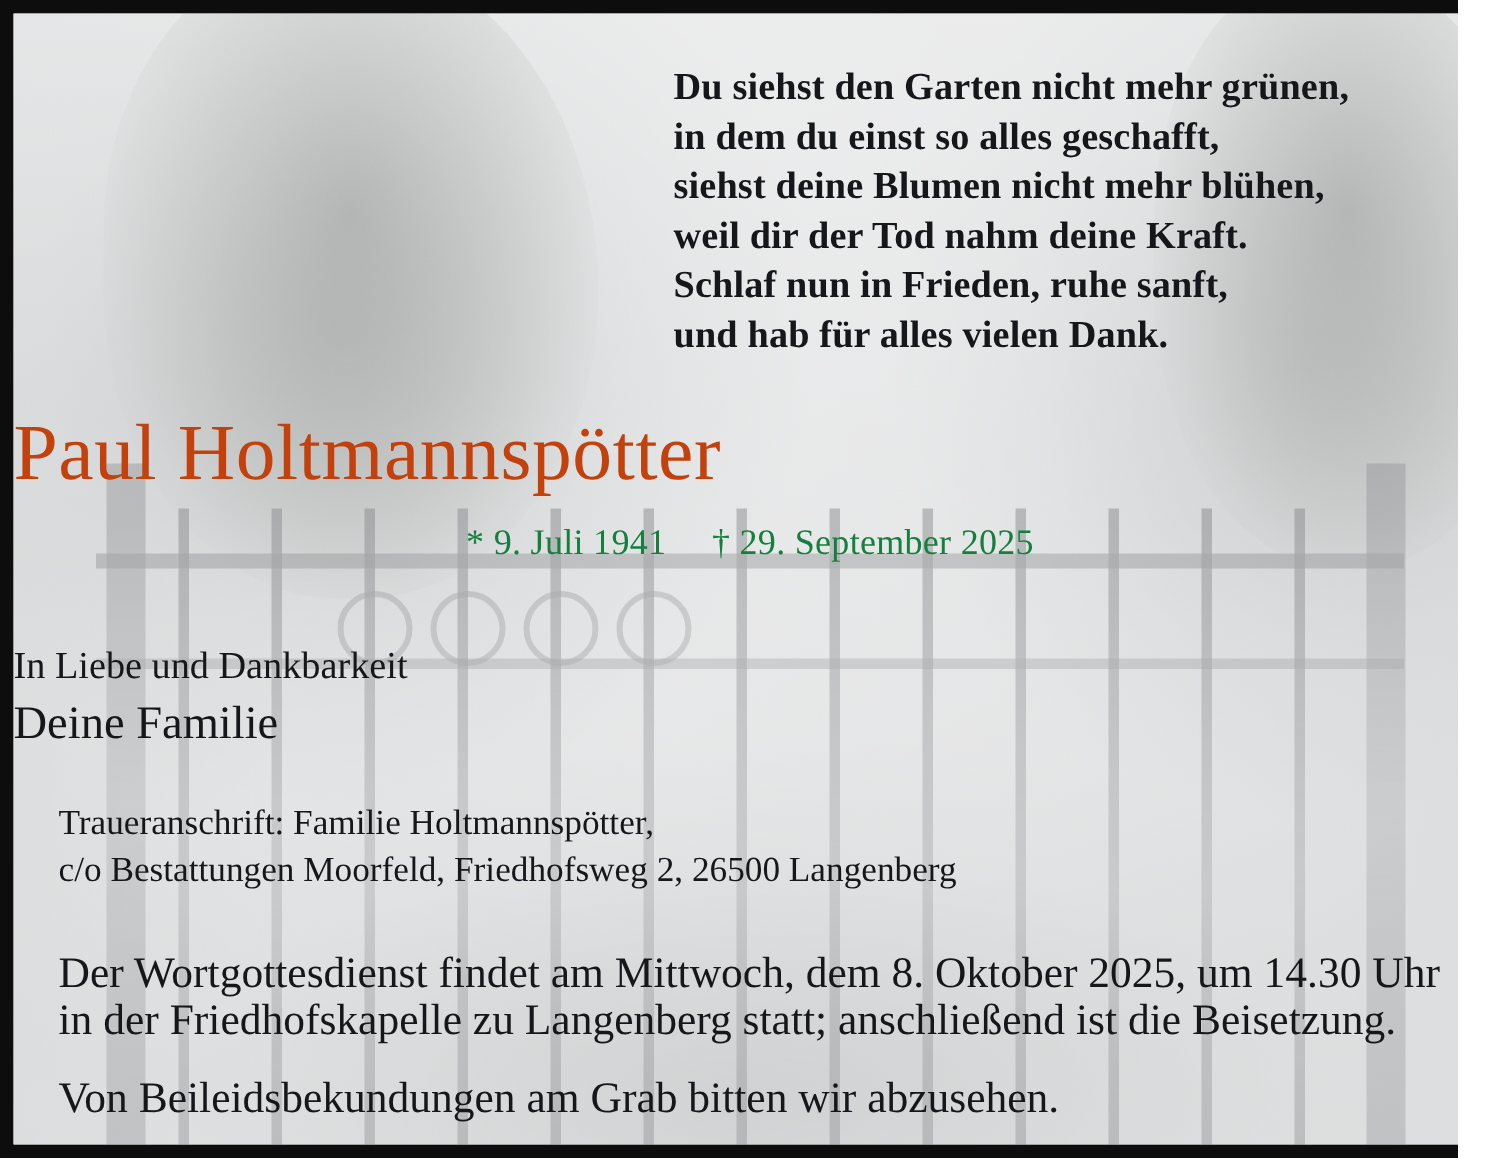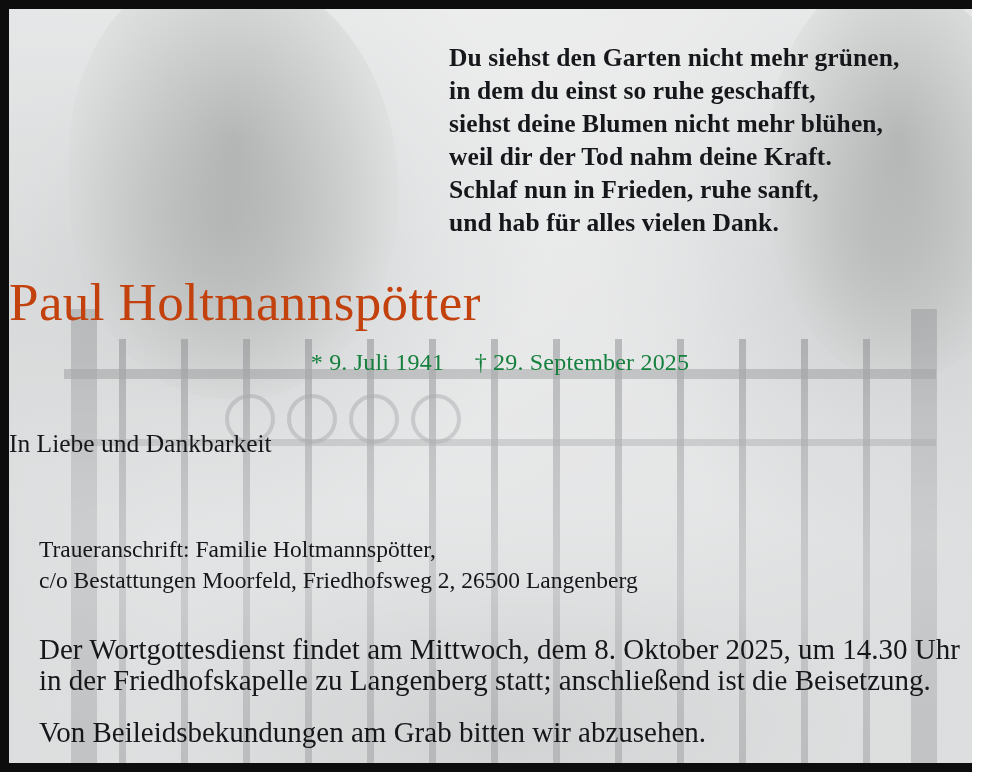--- a/index.html
+++ b/index.html
@@ -199,37 +199,38 @@
     </div>
 
     <div class="tree" style="left:60px; top:-40px; width:330px; height:430px;"></div>
     <div class="tree" style="left:760px; top:-30px; width:260px; height:400px;"></div>
     <div class="haze"></div>
 
     <div class="content">
 
       <div class="poem">
         <div>Du siehst den Garten nicht mehr grünen,</div>
-        <div>in dem du einst so ruhe geschafft,</div>
+        <div>in dem du einst so alles geschafft,</div>
         <div>siehst deine Blumen nicht mehr blühen,</div>
         <div>weil dir der Tod nahm deine Kraft.</div>
         <div>Schlaf nun in Frieden, ruhe sanft,</div>
         <div>und hab für alles vielen Dank.</div>
       </div>
 
       <div class="name">Paul Holtmannspötter</div>
 
       <div class="dates">
         <span>* 9. Juli 1941</span>
         <span class="gap"></span>
         <span>† 29. September 2025</span>
       </div>
 
       <div class="dedication">
         <div class="line1">In Liebe und Dankbarkeit</div>
+        <div class="line2">Deine Familie</div>
       </div>
 
       <div class="address">
         <div>Traueranschrift: Familie Holtmannspötter,</div>
         <div>c/o Bestattungen Moorfeld, Friedhofsweg 2, 26500 Langenberg</div>
       </div>
 
       <div class="service">
         <div>Der Wortgottesdienst findet am Mittwoch, dem 8. Oktober 2025, um 14.30 Uhr</div>
         <div>in der Friedhofskapelle zu Langenberg statt; anschließend ist die Beisetzung.</div>

